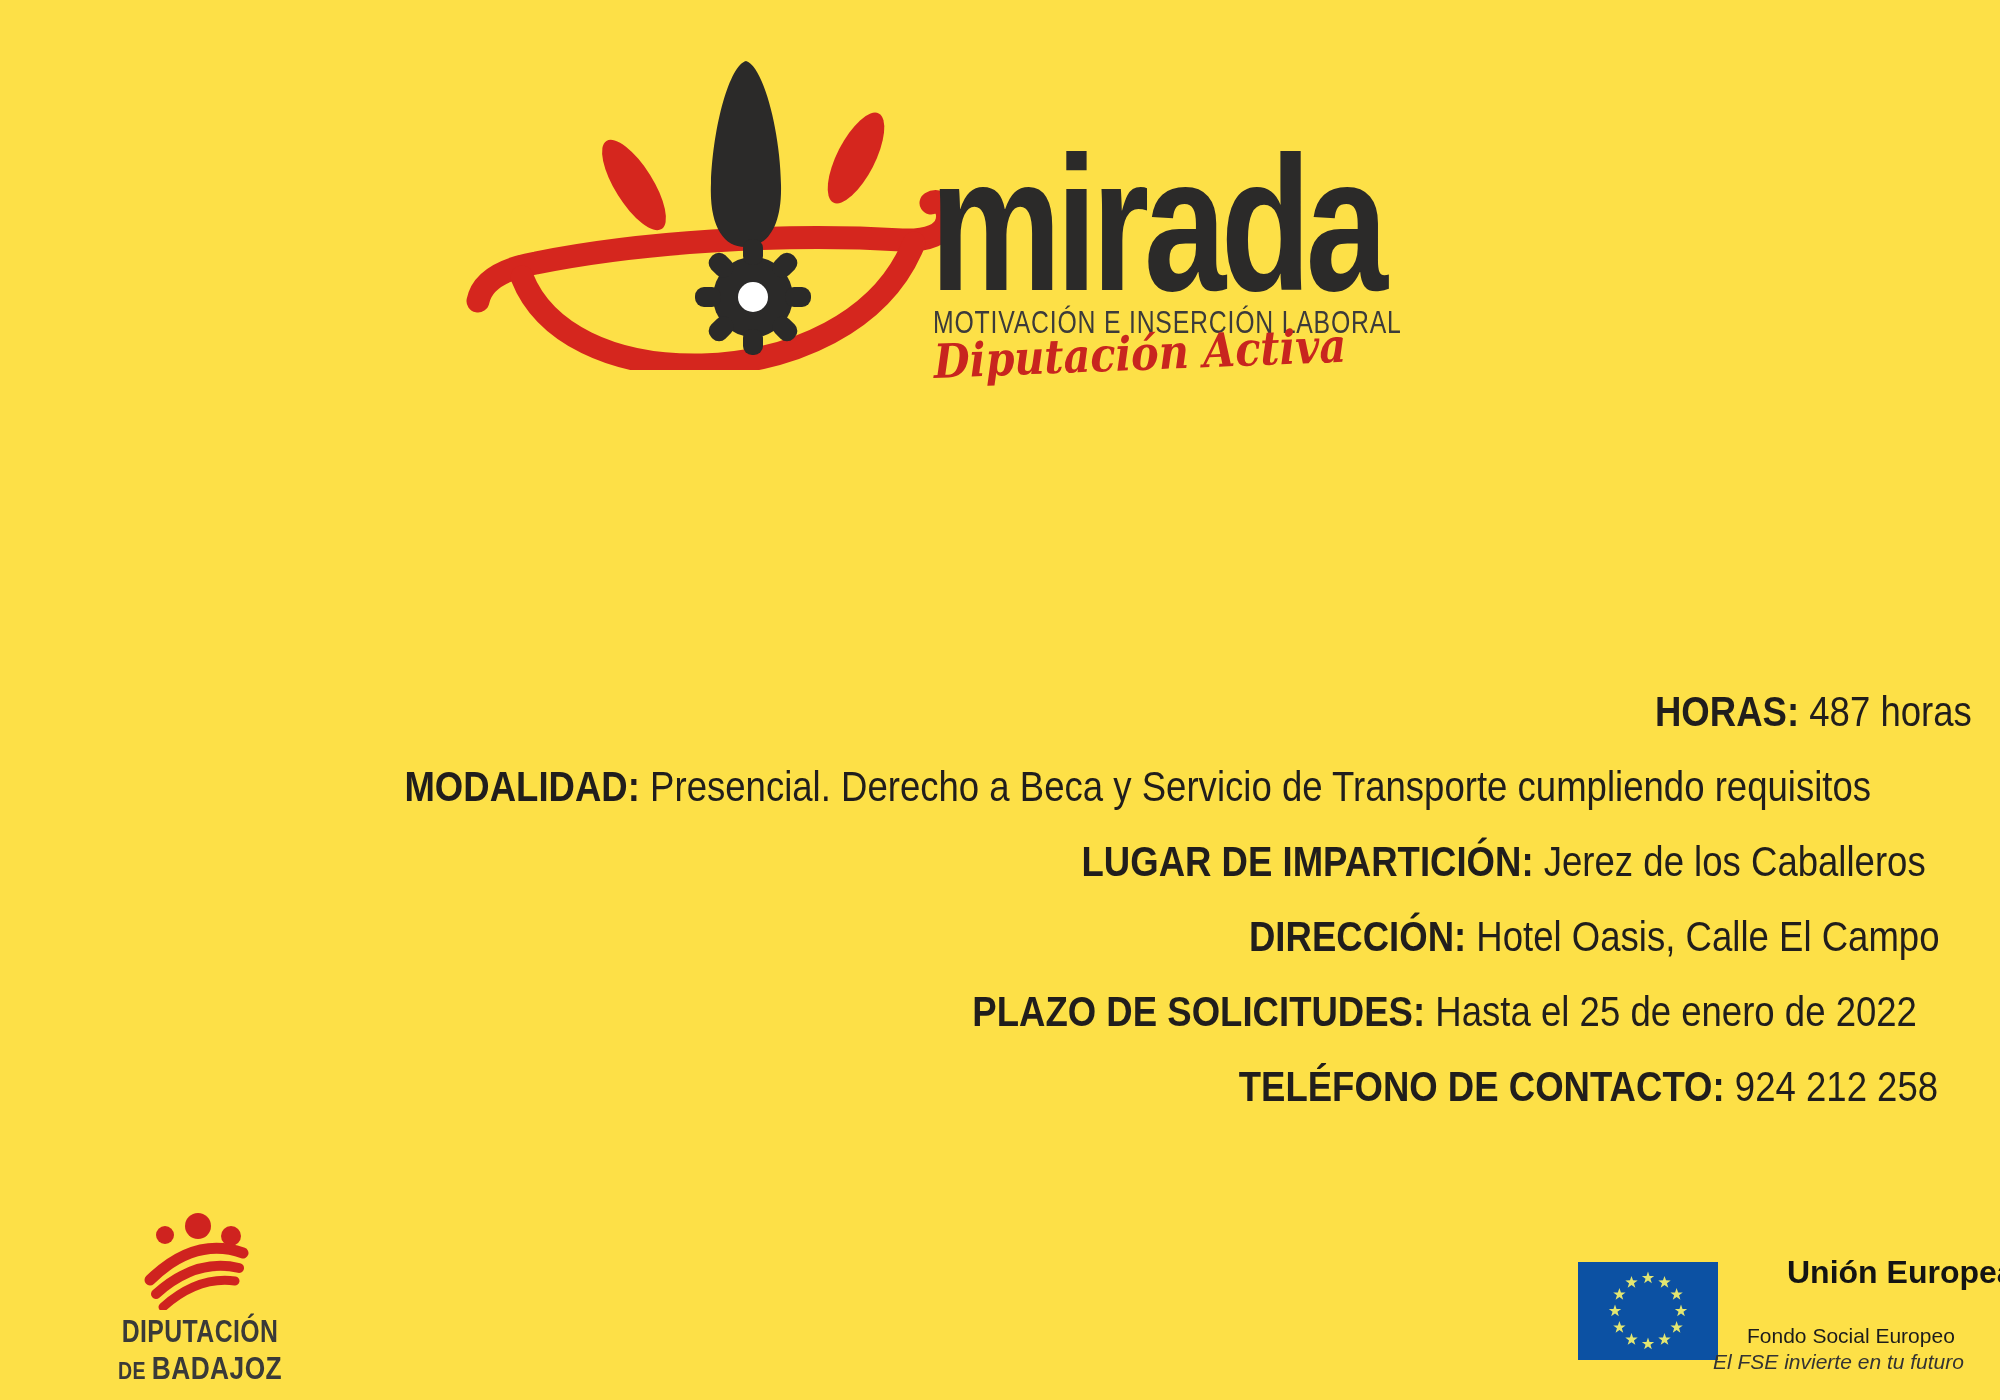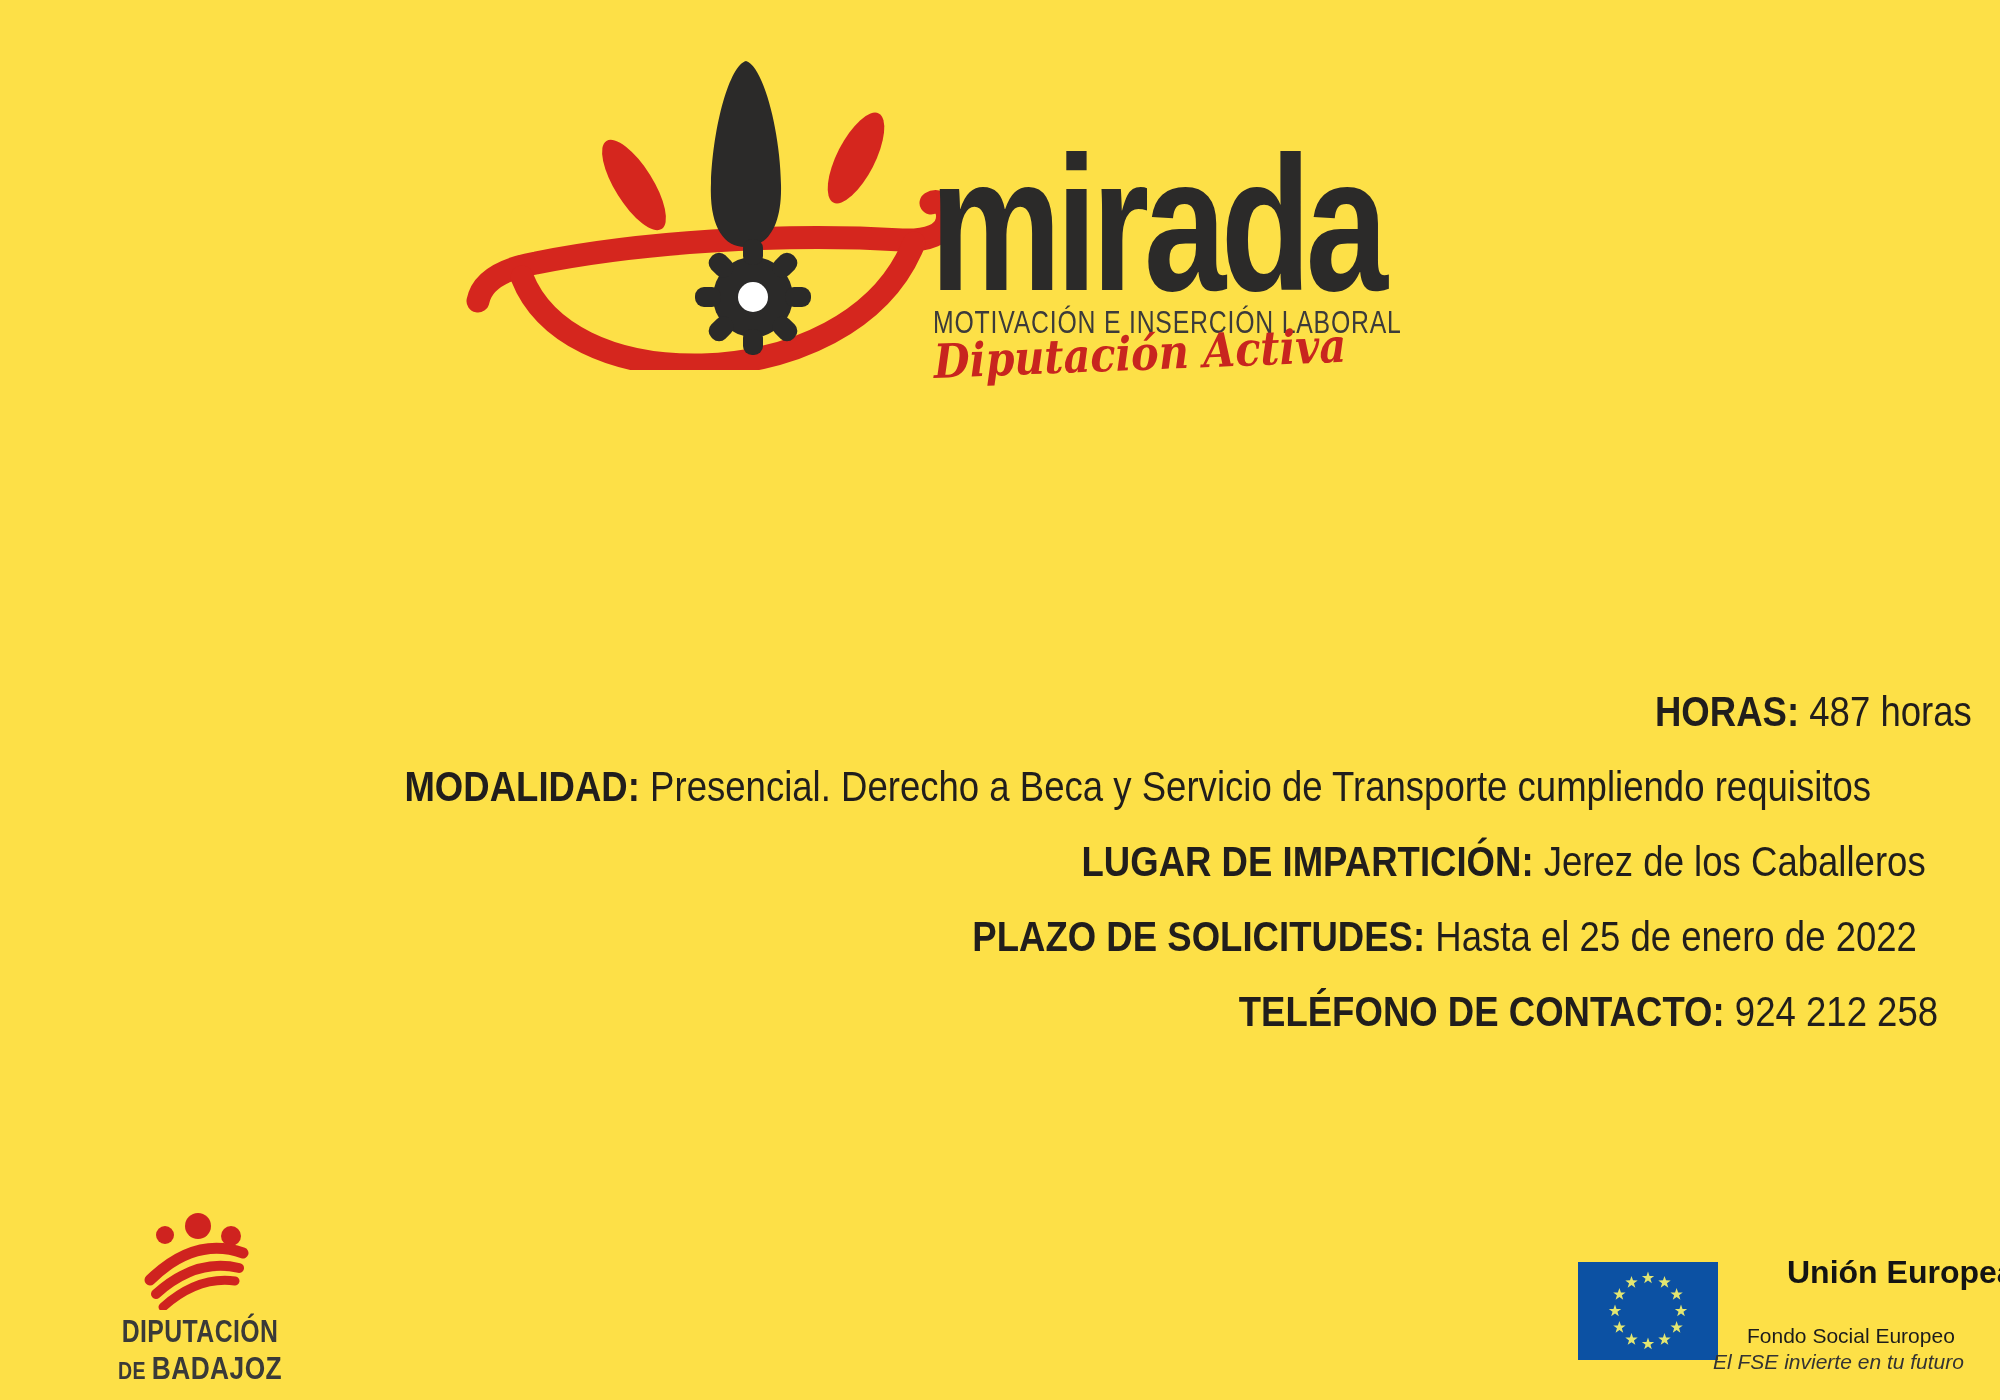--- a/index.html
+++ b/index.html
@@ -105,20 +105,23 @@
     <div class="detail-row">
       <span class="detail-inner"><span class="detail-label">HORAS:</span> <span class="detail-value">487 horas</span></span>
     </div>
     <div class="detail-row">
       <span class="detail-inner"><span class="detail-label">MODALIDAD:</span> <span class="detail-value">Presencial. Derecho a Beca y Servicio de Transporte cumpliendo requisitos</span></span>
     </div>
     <div class="detail-row">
       <span class="detail-inner"><span class="detail-label">LUGAR DE IMPARTICIÓN:</span> <span class="detail-value">Jerez de los Caballeros</span></span>
     </div>
     <div class="detail-row">
+      <span class="detail-inner"><span class="detail-label">DIRECCIÓN:</span> <span class="detail-value">Hotel Oasis, Calle El Campo</span></span>
+    </div>
+    <div class="detail-row">
       <span class="detail-inner"><span class="detail-label">PLAZO DE SOLICITUDES:</span> <span class="detail-value">Hasta el 25 de enero de 2022</span></span>
     </div>
     <div class="detail-row">
       <span class="detail-inner"><span class="detail-label">TELÉFONO DE CONTACTO:</span> <span class="detail-value">924 212 258</span></span>
     </div>
   </div>
 
   <div class="dip-logo">
     <svg class="crown-svg" width="224" height="102" viewBox="0 0 224 102" aria-hidden="true">
       <circle fill="#cf231f" cx="77" cy="27" r="9"></circle>

